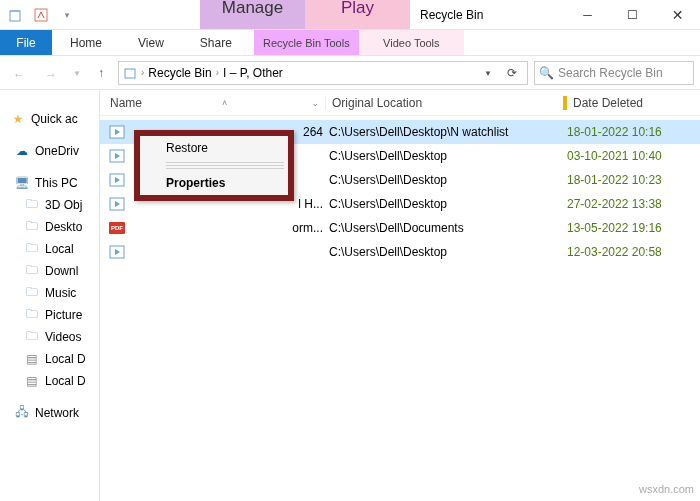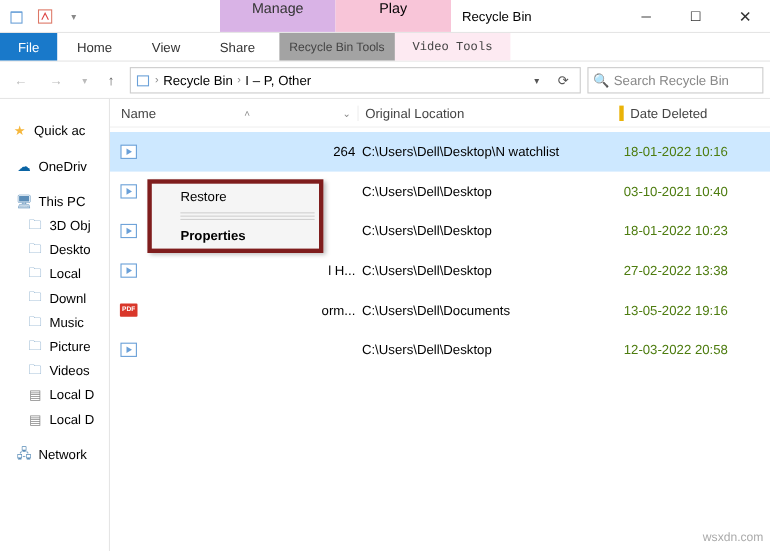--- a/index.html
+++ b/index.html
@@ -3,34 +3,34 @@
 <meta charset="utf-8">
 <style>
 * { box-sizing: border-box; font-family: "Segoe UI", Tahoma, sans-serif; }
 body { margin: 0; width: 700px; height: 501px; background: #fff; font-size: 12px; color: #000; overflow: hidden; position: relative; }
 
 
 .titlebar { height: 30px; display: flex; align-items: stretch; border-bottom: 1px solid #e5e5e5; }
 .qat { display: flex; align-items: center; padding: 0 4px; gap: 4px; }
 .qat-icon { width: 22px; height: 22px; display: flex; align-items: center; justify-content: center; }
 .ctx-tabs { display: flex; margin-left: 118px; }
-.ctx-tab { width: 105px; text-align: center; font-size: 13px; line-height: 14px; padding-top: 1px; }
+.ctx-tab { width: 105px; text-align: center; font-size: 17px; line-height: 14px; padding-top: 1px; }
 .ctx-tab.manage { background: #d9b3e6; color: #333; }
-.ctx-tab.play { background: #f8c5d8; color: #000000; }
+.ctx-tab.play { background: #f8c5d8; color: #701a75; }
 .win-title { margin-left: 10px; align-self: center; }
 .win-ctrl { margin-left: auto; display: flex; }
 .win-btn { width: 45px; display: flex; align-items: center; justify-content: center; color: #333; }
 
 
 .ribbon { height: 26px; display: flex; align-items: stretch; border-bottom: 1px solid #e5e5e5; }
 .file-tab { background: #1979ca; color: #fff; width: 52px; display: flex; align-items: center; justify-content: center; }
 .rtab { padding: 0 18px; display: flex; align-items: center; color: #333; }
 .ctx-lower { width: 105px; text-align: center; display: flex; align-items: center; justify-content: center; font-size: 11px; color: #444; }
-.ctx-lower.manage { background: #a3a3a3; }
-.ctx-lower.play { background: #fdeaf2; font-family: Liberation Mono, monospace; }
+.ctx-lower.manage { background: #f0abfc; }
+.ctx-lower.play { background: #fdeaf2; }
 
 
 .navbar { height: 34px; display: flex; align-items: center; padding: 0 6px; gap: 6px; border-bottom: 1px solid #e5e5e5; }
 .nav-arrow { width: 26px; height: 26px; display: flex; align-items: center; justify-content: center; color: #555; }
 .nav-arrow.dis { color: #bbb; }
 .up-arrow { width: 22px; height: 22px; display: flex; align-items: center; justify-content: center; color: #555; }
 .addr { flex: 1; height: 24px; border: 1px solid #ccc; display: flex; align-items: center; padding: 0 4px; gap: 4px; }
 .crumb-sep { color: #888; font-size: 10px; }
 .addr-end { margin-left: auto; display: flex; gap: 2px; }
 .addr-btn { width: 22px; height: 22px; display: flex; align-items: center; justify-content: center; color: #555; }
@@ -47,34 +47,34 @@
 
 
 .list { flex: 1; position: relative; }
 .cols { display: flex; height: 26px; align-items: center; border-bottom: 1px solid #f0f0f0; color: #444; font-size: 12px; }
 .col-name { width: 225px; padding-left: 10px; display: flex; align-items: center; gap: 80px; }
 .col-orig { width: 238px; padding-left: 6px; border-left: 1px solid #eee; }
 .col-date { flex: 1; padding-left: 6px; border-left: 4px solid #eab308; }
 .sort-arrow { color: #888; font-size: 9px; }
 
 .rows { padding-top: 4px; }
-.row { display: flex; height: 36px; align-items: center; font-size: 12px; }
+.row { display: flex; height: 24px; align-items: center; font-size: 12px; }
 .row.sel { background: #cde8ff; }
 .r-icon { width: 18px; height: 16px; margin-left: 8px; margin-right: 4px; display: flex; align-items: center; justify-content: center; }
 .r-name { width: 193px; white-space: nowrap; overflow: hidden; text-overflow: ellipsis; }
 .r-orig { width: 238px; padding-left: 6px; color: #000; }
 .r-date { flex: 1; padding-left: 6px; color: #4d7c0f; }
 
 
 .svg { display: block; }
 .vid-icon rect { fill: #fff; stroke: #6aa0d8; }
 .pdf-icon { background: #d9372a; color: #fff; font-size: 6px; font-weight: bold; display: flex; align-items: center; justify-content: center; width: 16px; height: 12px; border-radius: 1px; }
 
 
-.ctxmenu { position: absolute; left: 134px; top: 130px; width: 160px; background: #f5f5f5; border: 4px solid #7f1d1d; box-shadow: 2px 2px 4px rgba(0,0,0,0.25); z-index: 20; margin-top: 33px; }
+.ctxmenu { position: absolute; left: 134px; top: 130px; width: 160px; background: #f5f5f5; border: 6px solid #7f1d1d; box-shadow: 2px 2px 4px rgba(0,0,0,0.25); z-index: 20; }
 .cm-item { height: 24px; display: flex; align-items: center; padding-left: 26px; font-size: 12px; }
 .cm-item.bold { font-weight: bold; }
 .cm-sep { height: 1px; background: #d0d0d0; margin: 2px 4px 2px 26px; }
 .cm-item.delete { outline: 3px solid #d9372a; outline-offset: -1px; position: relative; z-index: 1; }
 
 .watermark { position: absolute; right: 6px; bottom: 6px; font-size: 11px; color: #aaa; z-index: 5; }
 
 .star { color: #f6b73c; }
 .cloud { color: #0a64a4; }
 .pc { color: #5b8db8; }

